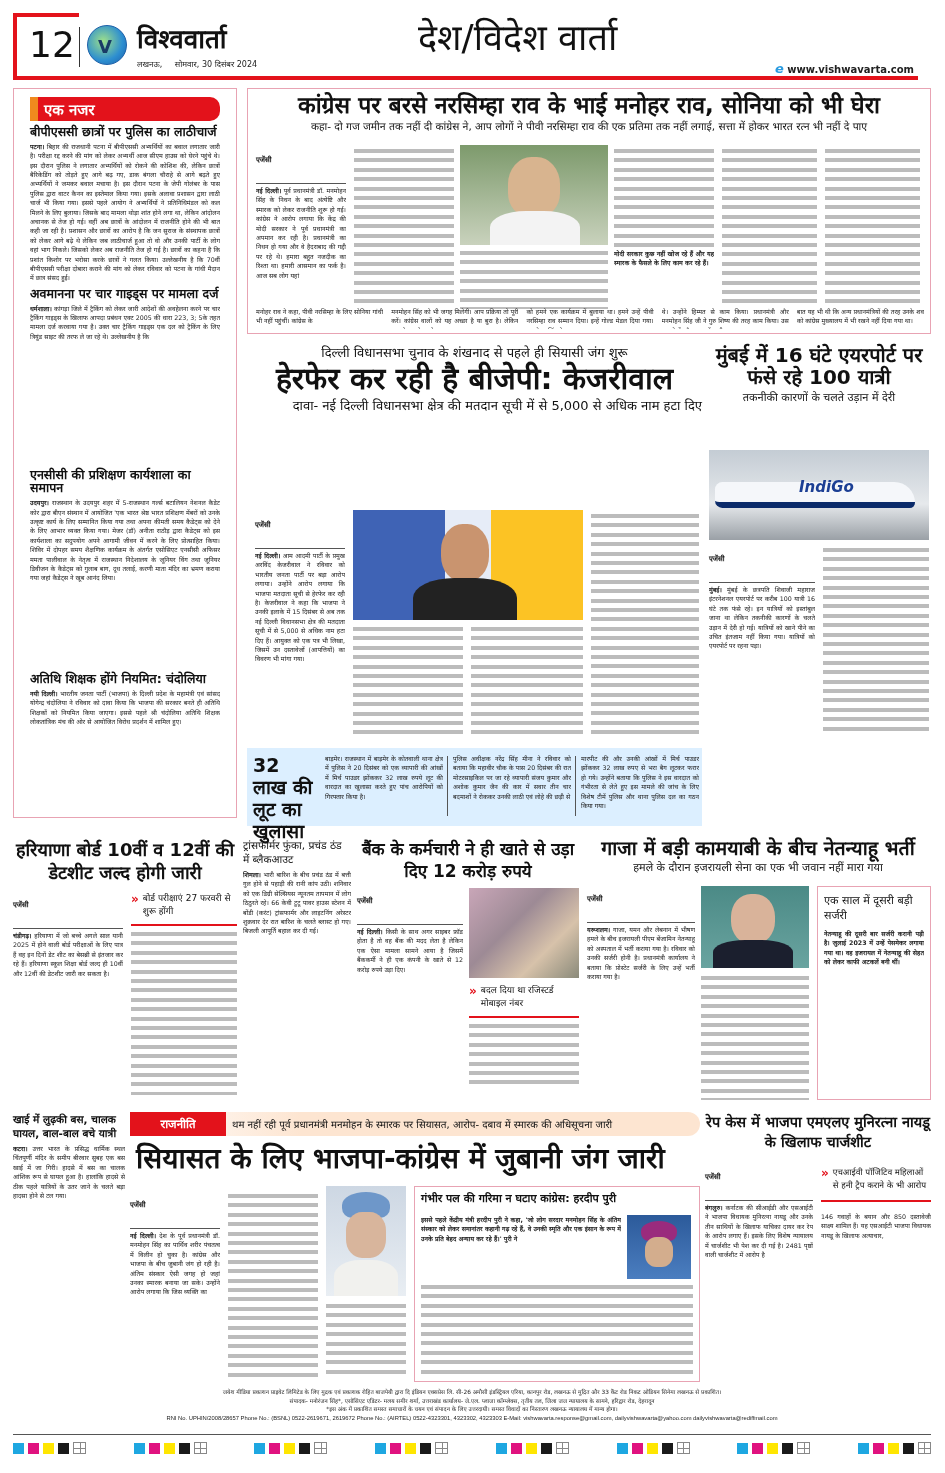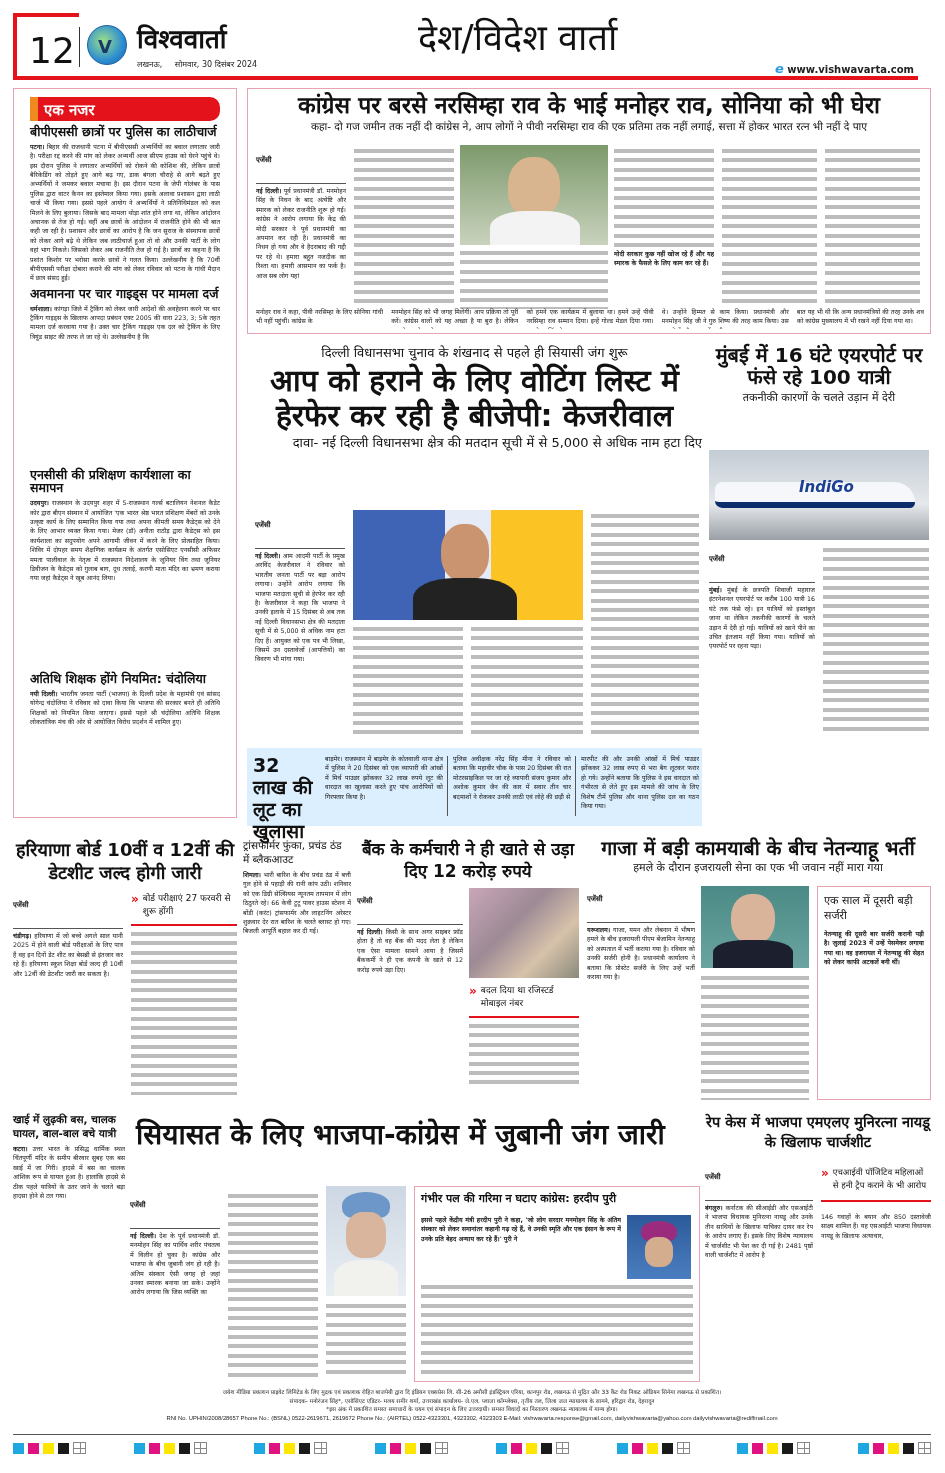--- a/index.html
+++ b/index.html
@@ -17,21 +17,21 @@
 .reg{width:13px;height:12px;border:1px solid #888;position:relative}
 .reg:before{content:"";position:absolute;left:50%;top:0;bottom:0;border-left:1px solid #888}
 .reg:after{content:"";position:absolute;top:50%;left:0;right:0;border-top:1px solid #888}
 </style>
 </head>
 <body>
 
 <div class="abs" style="left:13px;top:13px;width:905px;height:66px;">
   <div class="abs" style="left:0;top:0;width:66px;height:4px;background:#e3121b"></div>
   <div class="abs" style="left:0;top:0;width:4px;height:66px;background:#e3121b"></div>
-  <div class="abs page-num" style="left:16px;top:16px;line-height:44px">12</div>
+  <div class="abs page-num" style="left:16px;top:10px;line-height:44px">12</div>
   <div class="abs" style="left:66px;top:14px;width:1px;height:40px;background:#333"></div>
   <div class="abs" style="left:74px;top:12px;width:40px;height:40px;border-radius:50%;background:radial-gradient(circle at 40% 40%,#9ee08a,#2d8ed0 60%,#1b5fa8);border:1px solid #1b5fa8">
     <div style="position:absolute;left:10px;top:10px;font:bold 18px 'DejaVu Sans',sans-serif;color:#1a3b66">V</div>
   </div>
   <div class="abs hd" style="left:124px;top:12px;font-size:26px;font-weight:bold;color:#111">विश्ववार्ता</div>
   <div class="abs" style="left:124px;top:45px;font-size:8px;color:#222">
     <span>लखनऊ,</span>
     <span style="margin-left:10px">सोमवार, 30 दिसंबर 2024</span>
   </div>
   <div class="abs hd" style="left:405px;top:5px;font-size:36px;color:#111">देश/विदेश वार्ता</div>
@@ -75,21 +75,20 @@
     <div class="body-text" style="flex:1;height:22px">मनोहर राव ने कहा, पीवी नरसिम्हा के लिए सोनिया गांधी भी नहीं पहुंचीं। कांग्रेस के</div>
     <div class="body-text" style="flex:1;height:22px">मनमोहन सिंह को भी जगह मिलेगी। आप प्रक्रिया तो पूरी करें। कांग्रेस वालों को यह अच्छा है या बुरा है। लेकिन हम तो सब देख रहे</div>
     <div class="body-text" style="flex:1;height:22px">को हमने एक कार्यक्रम में बुलाया था। हमने उन्हें पीवी नरसिम्हा राव सम्मान दिया। इन्हें गोल्ड मेडल दिया गया। मनमोहन सिंह के साथ</div>
     <div class="body-text" style="flex:1;height:22px">थे। उन्होंने हिम्मत से काम किया। प्रधानमंत्री और मनमोहन सिंह जी ने गुरु शिष्य की तरह काम किया। उस जमाने में और आज में जमीन</div>
     <div class="body-text" style="flex:1;height:22px">बात यह भी थी कि अन्य प्रधानमंत्रियों की तरह उनके शव को कांग्रेस मुख्यालय में भी रखने नहीं दिया गया था।</div>
   </div>
 </div>
 
 <div class="abs" style="left:247px;top:340px;width:455px;height:400px">
   <div class="hd" style="font-size:13px;text-align:center;margin-top:6px">दिल्ली विधानसभा चुनाव के शंखनाद से पहले ही सियासी जंग शुरू</div>
-  <div class="hd" style="font-size:30px;font-weight:bold;text-align:center;margin-top:4px;white-space:nowrap">आप को हराने के लिए वोटिंग लिस्ट में</div>
   <div class="hd" style="font-size:30px;font-weight:bold;text-align:center;white-space:nowrap;margin-top:2px">हेरफेर कर रही है बीजेपी: केजरीवाल</div>
   <div class="hd" style="font-size:13px;text-align:right;margin-top:4px;white-space:nowrap">दावा- नई दिल्ली विधानसभा क्षेत्र की मतदान सूची में से 5,000 से अधिक नाम हटा दिए</div>
   <div class="abs" style="left:8px;top:172px;width:90px">
     <div class="agency">एजेंसी</div>
     <div class="body-text" style="height:225px"><b>नई दिल्ली।</b> <span>आम आदमी पार्टी के प्रमुख अरविंद केजरीवाल ने रविवार को भारतीय जनता पार्टी पर बड़ा आरोप लगाया। उन्होंने आरोप लगाया कि भाजपा मतदाता सूची से हेरफेर कर रही है। केजरीवाल ने कहा कि भाजपा ने उनकी इलाके में 15 दिसंबर से अब तक नई दिल्ली विधानसभा क्षेत्र की मतदाता सूची में से 5,000 से अधिक नाम हटा दिए हैं। आयुक्त को एक पत्र भी लिखा, जिसमें उन दस्तावेजों (आपत्तियों) का विवरण भी मांगा गया।</span></div>
   </div>
   <div class="photo" style="left:106px;top:170px;width:230px;height:110px;background:linear-gradient(90deg,#3f63b5 0 40%,#e6ecf7 40% 60%,#fcc324 60%)">
     <div style="position:absolute;left:88px;top:14px;width:48px;height:58px;border-radius:45%;background:#c9946f"></div>
     <div style="position:absolute;left:60px;top:68px;width:104px;height:50px;background:#222;border-radius:40% 40% 0 0"></div>
   </div>
@@ -178,20 +177,24 @@
     <div class="body-text" style="font-weight:bold;height:150px">नेतन्याहू की दूसरी बार सर्जरी करानी पड़ी है। जुलाई 2023 में उन्हें पेसमेकर लगाया गया था। वह इजरायल में नेतन्याहू की सेहत को लेकर काफी अटकलें बनी थीं।</div>
   </div>
 </div>
 
 <div class="abs" style="left:13px;top:1112px;width:112px;height:272px">
   <div class="hd" style="font-size:10.5px;font-weight:bold;line-height:14px">खाई में लुढ़की बस, चालक घायल, बाल-बाल बचे यात्री</div>
   <div class="body-text" style="height:230px;margin-top:4px"><b>कटरा।</b> <span>उत्तर भारत के प्रसिद्ध धार्मिक स्थल चिंतपूर्णी मंदिर के समीप बीरवार सुबह एक बस खाई में जा गिरी। हादसे में बस का चालक आंशिक रूप से घायल हुआ है। हालांकि हादसे से ठीक पहले यात्रियों के उतर जाने के चलते बड़ा हादसा होने से टल गया।</span></div>
 </div>
 
 <div class="abs" style="left:130px;top:1112px;width:570px;height:272px">
+  <div style="display:flex;align-items:center;height:24px;background:linear-gradient(90deg,#fff 0,#fde5d1 30%,#fde5d1);border-radius:0 12px 12px 0">
+    <span style="background:#e3121b;color:#fff;font-size:11.5px;font-weight:bold;padding:4px 10px;height:24px;display:inline-block;width:96px;text-align:center">राजनीति</span>
+    <span class="hd" style="font-size:10px;padding-left:6px;white-space:nowrap">थम नहीं रही पूर्व प्रधानमंत्री मनमोहन के स्मारक पर सियासत, आरोप- दबाव में स्मारक की अधिसूचना जारी</span>
+  </div>
   <div class="hd" style="font-size:28px;font-weight:bold;margin-top:8px;white-space:nowrap;padding-left:6px">सियासत के लिए भाजपा-कांग्रेस में जुबानी जंग जारी</div>
   <div class="abs" style="left:0;top:80px;width:90px">
     <div class="agency">एजेंसी</div>
     <div class="body-text" style="height:180px"><b>नई दिल्ली।</b> <span>देश के पूर्व प्रधानमंत्री डॉ. मनमोहन सिंह का पार्थिव शरीर पंचतत्व में विलीन हो चुका है। कांग्रेस और भाजपा के बीच जुबानी जंग हो रही है। अंतिम संस्कार ऐसी जगह हो जहां उनका स्मारक बनाया जा सके। उन्होंने आरोप लगाया कि जिस व्यक्ति का</span></div>
   </div>
   <div class="abs body-text fill" style="left:98px;top:80px;width:90px;height:186px">.</div>
   <div class="photo" style="left:196px;top:74px;width:80px;height:110px;background:linear-gradient(180deg,#cdd7e3,#e9eef3)">
     <div style="position:absolute;left:16px;top:6px;width:48px;height:26px;border-radius:50% 50% 10px 10px;background:#6e97c9"></div>
     <div style="position:absolute;left:20px;top:26px;width:40px;height:46px;border-radius:40%;background:#d8b59c"></div>
     <div style="position:absolute;left:8px;top:74px;width:64px;height:40px;background:#f1f1ee;border-radius:40% 40% 0 0"></div>

